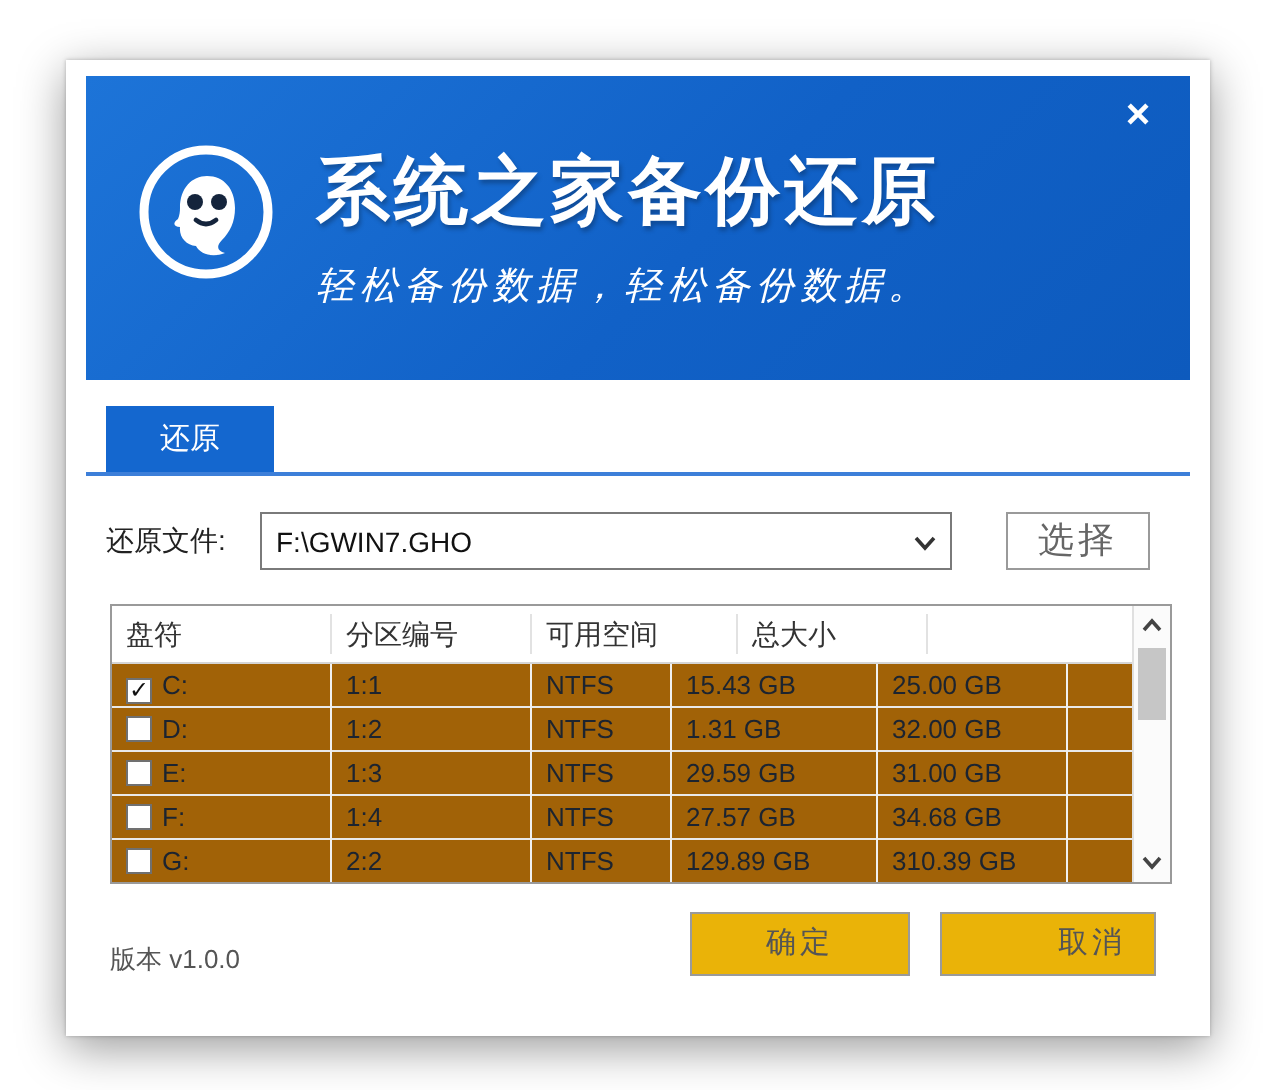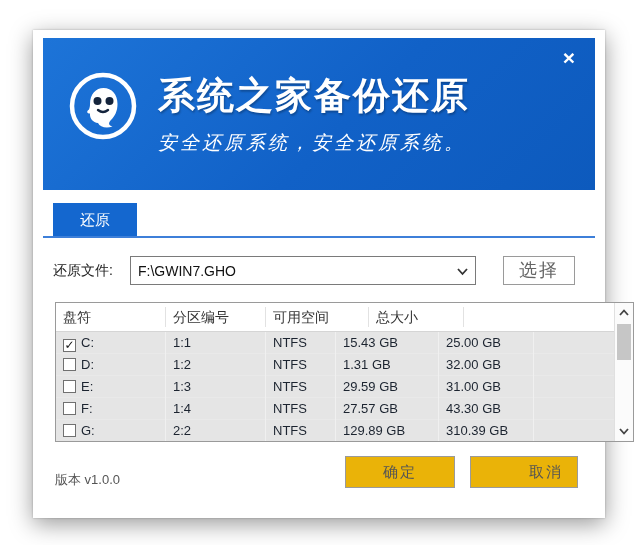--- a/index.html
+++ b/index.html
@@ -51,22 +51,22 @@
   .combo-arrow { position:absolute; right:6px; top:8px; width:13px; height:13px; }
   .select-btn {
     position:absolute; right:10px; top:0; width:72px; height:29px;
     border:1px solid #9a9a9a; background:#ffffff; color:#666666;
     font-size:18px; text-align:center; line-height:27px; cursor:pointer;
     letter-spacing:2px;
   }
 
   
   .drive-table {
-    position:absolute; left:22px; top:272px; width:579px; height:140px;
-    border:1px solid #9a9a9a; background:#e5e5e5; overflow:hidden;
+    position:absolute; left:22px; top:272px; width:531px; height:140px;
+    border:1px solid #9a9a9a; background:#a16207; overflow:hidden;
   }
   .thead { display:flex; height:29px; border-bottom:1px solid #d5d5d5;
            align-items:center; background:#ffffff; }
   .th { font-size:14px; color:#333333; padding-left:7px;
         border-right:1px solid #e2e2e2; height:20px; line-height:20px; }
   .tbody .tr { display:flex; height:22px; align-items:center;
                border-bottom:1px solid #e9e9e9; }
   .td { font-size:13px; color:#1c2430; padding-left:7px; white-space:nowrap;
         border-right:1px solid #f0f0f0; height:22px; line-height:22px; }
   .c1 { width:110px; } .c2 { width:100px; } .c3 { width:70px; }
@@ -111,21 +111,21 @@
       <path d="M23 34 c0-10 6-16 13.5-16 c8.5 0 14 6.5 14 16 c0 7-2.5 12-6.5 16
                c-3 3-2.5 5.5 1.5 6.5 c-6.5 2.5-12.5 0.5-14.5-3.5
                c-5-0.5-8.5-4.5-8-9.5 c-3 0-4-2-1-4 c0.8-2 1-3.5 1-5.5 z" fill="#ffffff"></path>
       <circle cx="30.5" cy="31" r="4" fill="#14243c"></circle>
       <circle cx="42.5" cy="31" r="4" fill="#14243c"></circle>
       <path d="M31 40 q5 4 10 0" stroke="#14243c" stroke-width="2.4" fill="none" stroke-linecap="round"></path>
     </svg>
 
     <div class="title-block">
       <div class="app-title">系统之家备份还原</div>
-      <div class="app-subtitle">安全还原系统，安全还原系统。</div>
+      <div class="app-subtitle">轻松备份数据，轻松备份数据。</div>
     </div>
   </div>
 
   <div class="tabs">
     <div class="tab active">还原</div>
   </div>
   <div class="tab-underline"></div>
 
   <div class="file-row">
     <div class="file-label">还原文件:</div>
@@ -172,21 +172,21 @@
     <div class="td c4">29.59 GB</div>
     <div class="td c5">31.00 GB</div>
     <div class="td c6"></div>
   </div>
 
   <div class="tr">
     <div class="td c1"><span class="cb"><span></span></span><span>F:</span></div>
     <div class="td c2">1:4</div>
     <div class="td c3">NTFS</div>
     <div class="td c4">27.57 GB</div>
-    <div class="td c5">43.30 GB</div>
+    <div class="td c5">34.68 GB</div>
     <div class="td c6"></div>
   </div>
 
   <div class="tr">
     <div class="td c1"><span class="cb"><span></span></span><span>G:</span></div>
     <div class="td c2">2:2</div>
     <div class="td c3">NTFS</div>
     <div class="td c4">129.89 GB</div>
     <div class="td c5">310.39 GB</div>
     <div class="td c6"></div>

